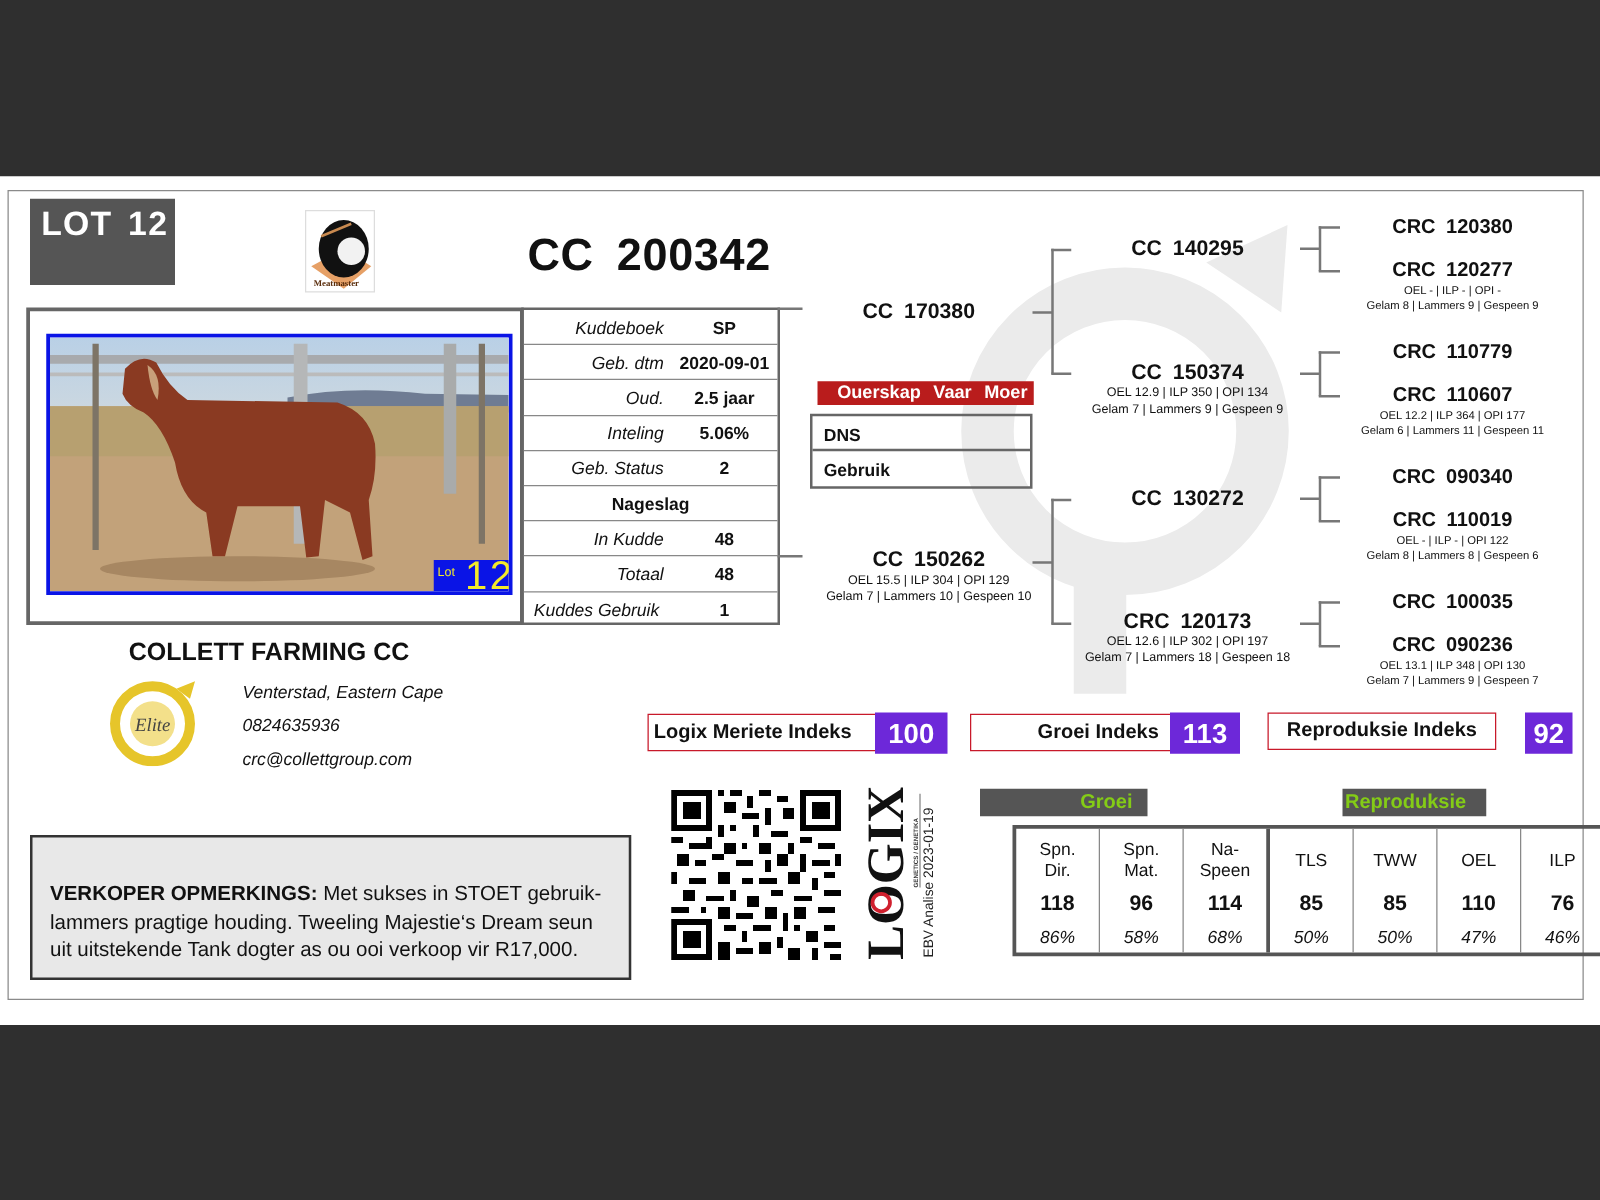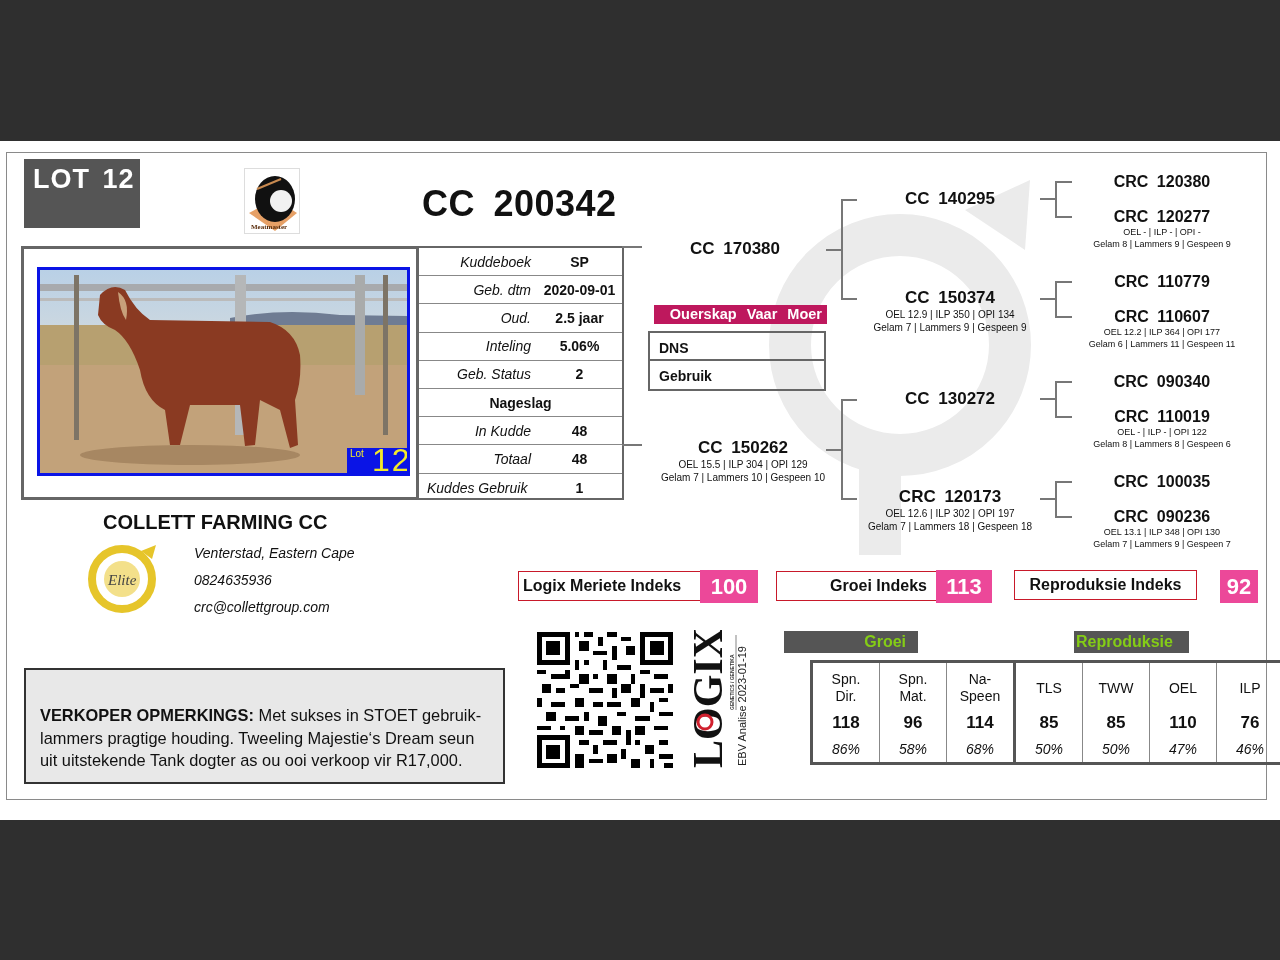--- a/index.html
+++ b/index.html
@@ -8,53 +8,53 @@
   .sheet { position: absolute; left: 0; top: 141px; width: 1280px; height: 679px; background: #ffffff; }
   .card { position: absolute; left: 6px; top: 11px; width: 1261px; height: 648px; border: 1.5px solid #8a8a8a; background: #fff; }
   .abs { position: absolute; }
 
   .lot-badge { left: 24px; top: 159px; width: 116px; height: 69px; background: #555; color: #fff; font-weight: bold; font-size: 27px; padding: 5px 0 0 9px; letter-spacing: 1px; word-spacing: 4px; }
   .breed-logo { left: 244px; top: 168px; width: 56px; height: 66px; background: #fff; border: 1px solid #ddd; }
   .animal-id { left: 422px; top: 183px; font-size: 36px; font-weight: bold; letter-spacing: 0.5px; word-spacing: 8px; }
 
   .photo-frame { left: 21px; top: 246px; width: 398px; height: 254px; border: 3px solid #666; background: #fff; }
   .photo { left: 37px; top: 267px; width: 373px; height: 209px; border: 3px solid #0a14e6; overflow: hidden; }
-  .lot-tag { right: 0; bottom: 0; width: 60px; height: 25px; background: #0a14e6; color: #f3ea2a; display: flex; align-items: flex-start; padding: 0 0 1px 3px; }
+  .lot-tag { right: 0; bottom: 0; width: 60px; height: 25px; background: #0a14e6; color: #f3ea2a; display: flex; align-items: center; padding: 0 0 1px 3px; }
   .lot-tag .lt { font-size: 10px; margin-right: 8px; margin-bottom: 4px; }
   .lot-tag .ln { font-size: 32px; letter-spacing: 2px; line-height: 24px; }
 
   .info-table { left: 417px; top: 246px; width: 207px; height: 254px; border: 2px solid #666; border-collapse: collapse; }
   .info-row { display: flex; height: 28.2px; border-bottom: 1px solid #888; align-items: center; font-size: 14px; }
   .info-row:last-child { border-bottom: none; }
   .info-row .lab { width: 118px; text-align: right; font-style: italic; padding-right: 6px; }
   .info-row .val { flex: 1; text-align: center; font-weight: bold; }
   .info-row.center .lab { width: 100%; text-align: center; font-style: normal; font-weight: bold; padding: 0; }
   .info-row.kg .lab { width: 118px; text-align: left; padding-left: 8px; }
 
   .connector { background: #777; }
 
   .breeder-name { left: 103px; top: 511px; font-size: 20px; font-weight: bold; }
   .elite-logo { left: 86px; top: 543px; width: 76px; height: 70px; }
   .breeder-line { left: 194px; font-size: 14px; font-style: italic; }
 
   .remarks { left: 24px; top: 668px; width: 481px; height: 116px; border: 2px solid #333; background: #e8e8e8; padding: 34px 12px 0 14px; font-size: 16.4px; line-height: 22.5px; }
   .remarks b { font-weight: bold; }
 
-  .ouers-bar { left: 654px; top: 305px; width: 173px; height: 19px; background: #be185d; color: #fff; font-weight: bold; font-size: 14.5px; text-align: right; padding-right: 5px; line-height: 19px; word-spacing: 6px; }
+  .ouers-bar { left: 654px; top: 305px; width: 173px; height: 19px; background: #b91c1c; color: #fff; font-weight: bold; font-size: 14.5px; text-align: right; padding-right: 5px; line-height: 19px; word-spacing: 6px; }
   .dns-box { left: 648px; top: 331px; width: 178px; height: 60px; border: 2px solid #666; }
   .dns-box div { height: 28px; font-weight: bold; font-size: 14px; padding: 7px 0 0 9px; }
   .dns-box div:first-child { border-bottom: 2px solid #666; }
 
   .ped { text-align: center; font-weight: bold; font-size: 17px; word-spacing: 4px; }
   .ped .sub { display: block; font-weight: normal; font-size: 10px; line-height: 13px; word-spacing: 0; }
   .ped.sm { font-size: 16px; }
   .ped.sm .sub { font-size: 9px; line-height: 12px; }
 
   .idx-box { height: 30px; border: 1.5px solid #c8192a; display: flex; align-items: center; font-weight: bold; font-size: 16px; }
-  .idx-val { background: #ec4899; color: #fff; font-weight: bold; font-size: 22px; height: 33px; display: flex; align-items: center; justify-content: center; }
+  .idx-val { background: #6d28d9; color: #fff; font-weight: bold; font-size: 22px; height: 33px; display: flex; align-items: center; justify-content: center; }
 
   .qr { left: 537px; top: 632px; width: 136px; height: 136px; }
   .logix { left: 686px; top: 630px; width: 62px; height: 140px; }
 
   .ebv-head { height: 22px; background: #555; color: #84cc16; font-weight: bold; font-size: 16px; line-height: 22px; }
   .ebv-table { left: 782px; top: 660px; width: 476px; height: 105px; border: 3px solid #555; display: flex; margin-left: 28px; }
   .ebv-col { flex: 1; border-right: 1px solid #888; display: flex; flex-direction: column; align-items: center; }
   .ebv-col:last-child { border-right: none; }
   .ebv-col.sep { border-right: 3px solid #555; }
   .ebv-col .h { height: 46px; display: flex; align-items: center; justify-content: center; text-align: center; font-size: 14px; line-height: 17px; padding-top: 4px; }

